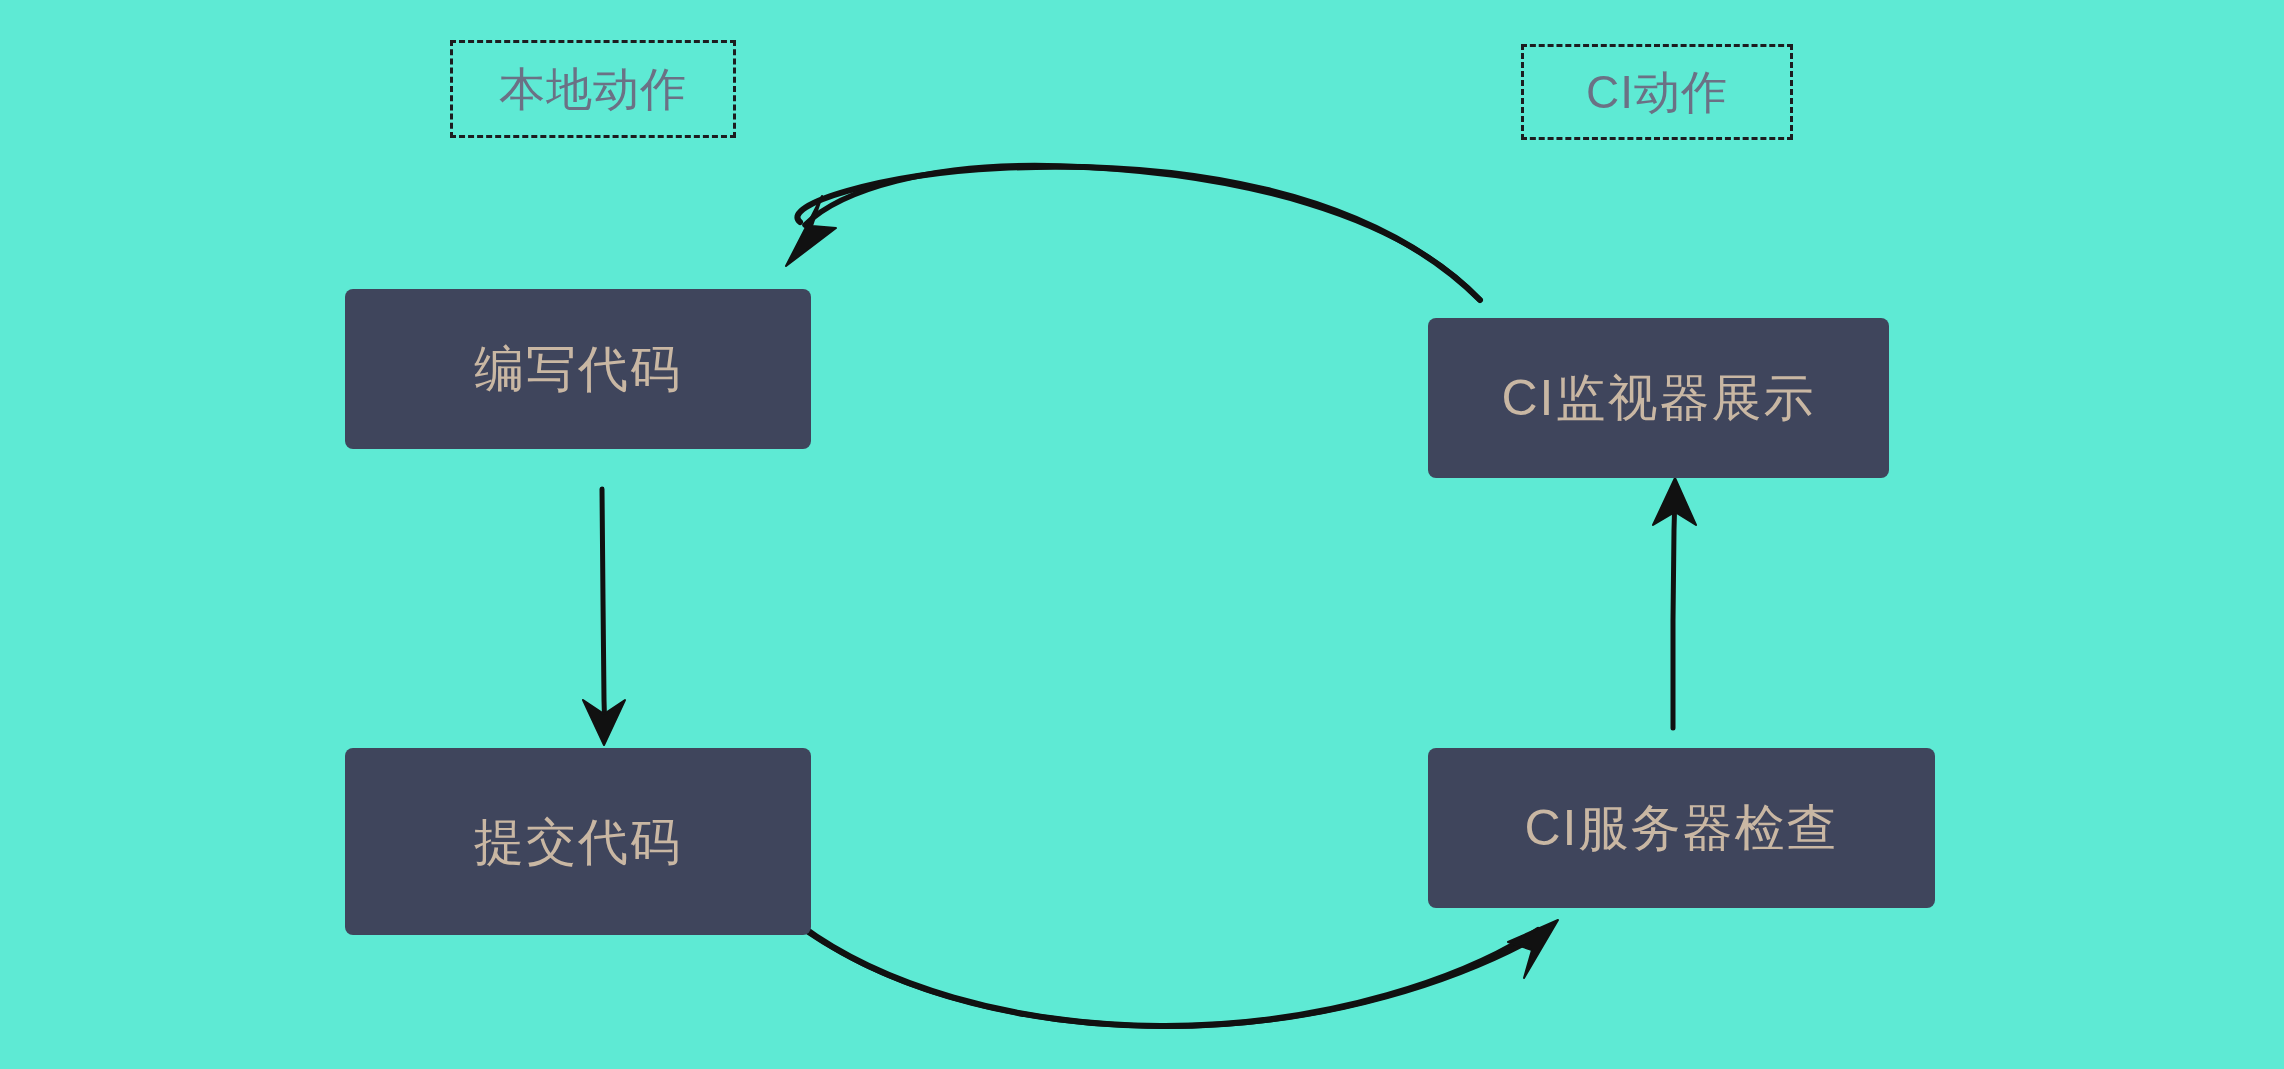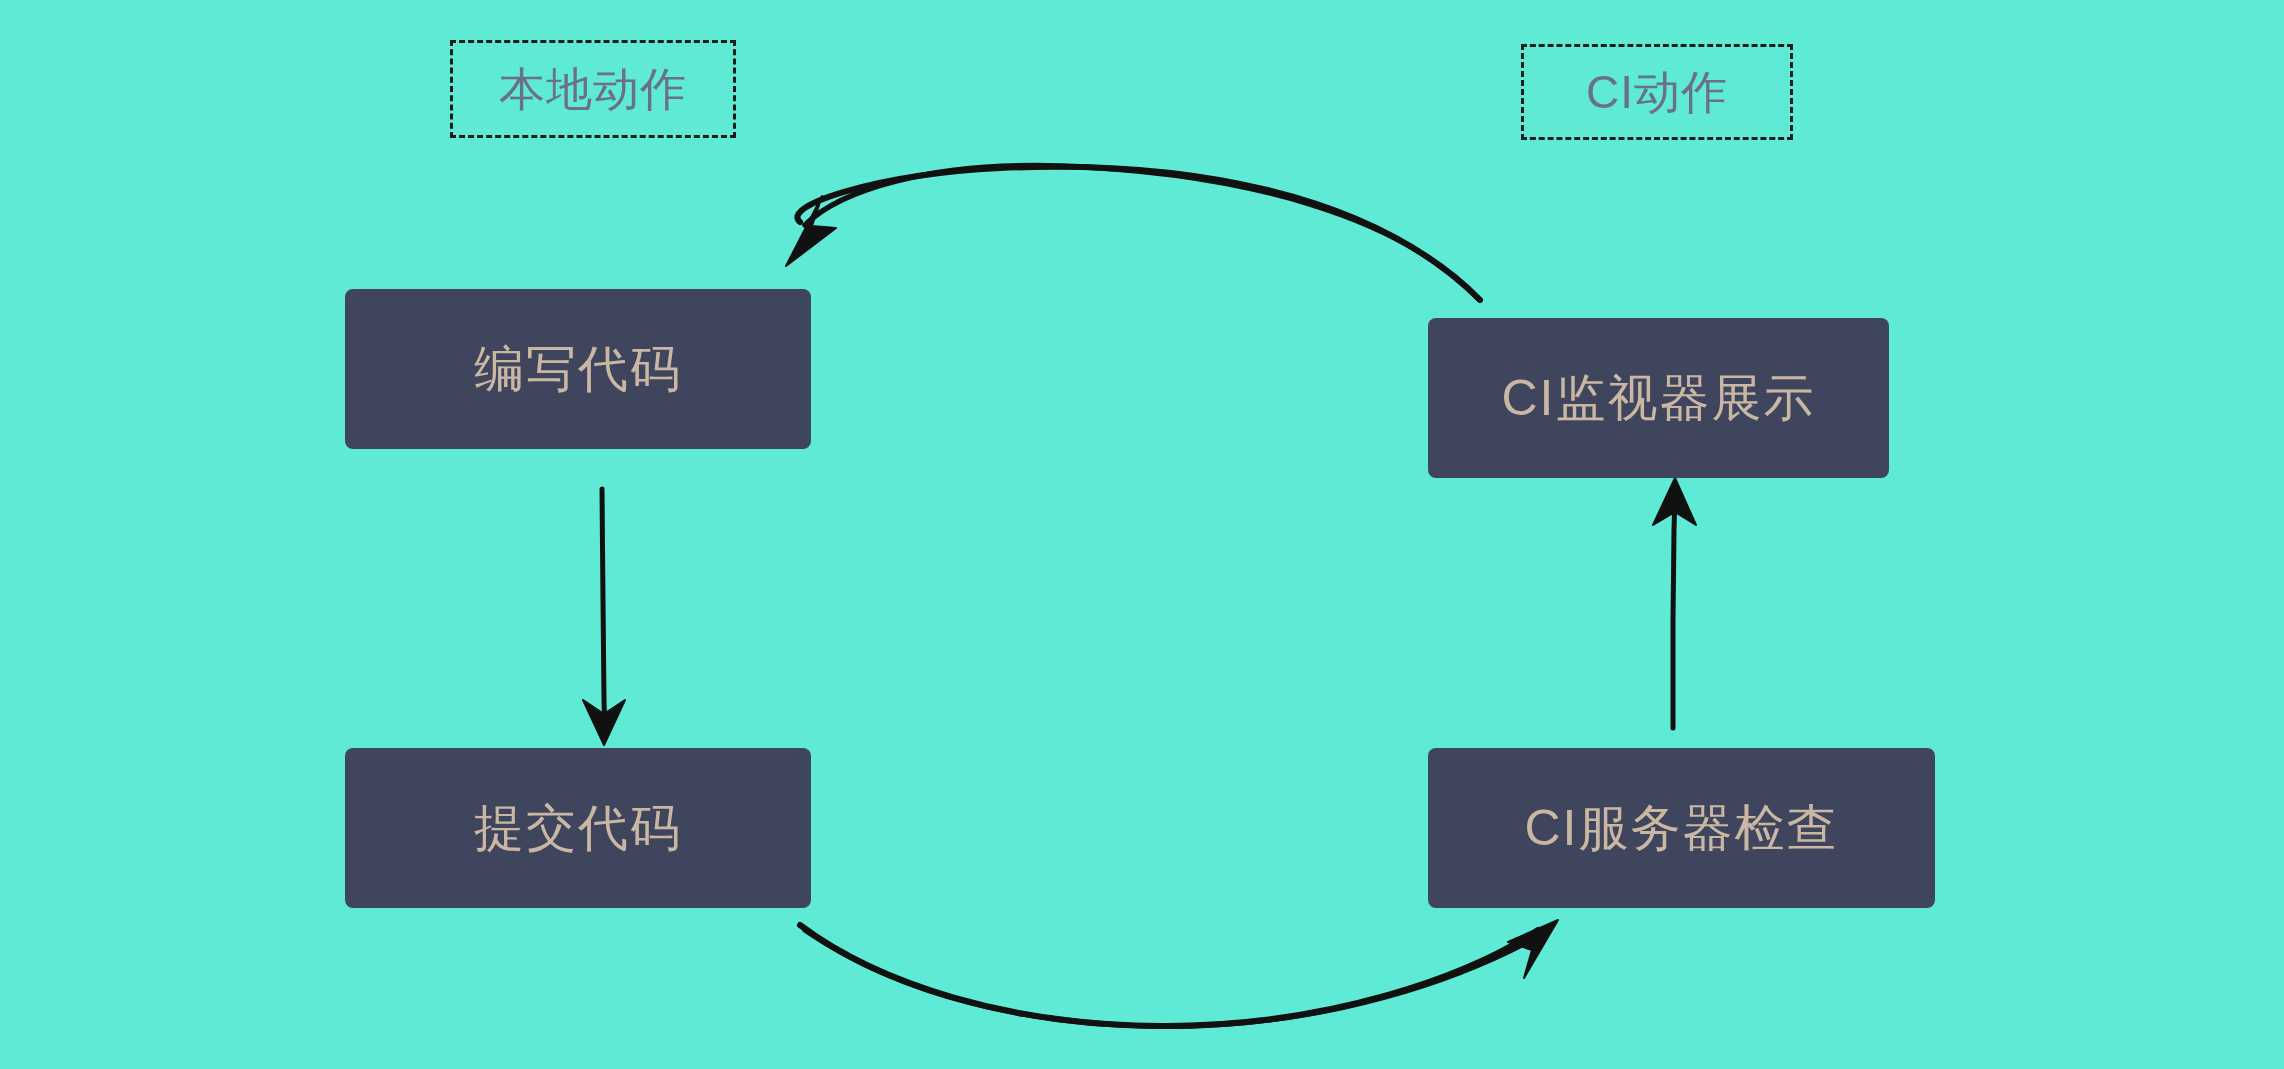--- a/index.html
+++ b/index.html
@@ -51,21 +51,21 @@
   }
   .node .node-text {
     color: #c9b7a3;
     font-size: 50px;
     line-height: 1;
     letter-spacing: 2px;
     white-space: nowrap;
   }
   #node-write   { left: 345px;  top: 289px; width: 466px; height: 160px; }
   #node-monitor { left: 1428px; top: 289px; width: 461px; height: 160px; margin-top: 29px; }
-  #node-commit  { left: 345px;  top: 748px; width: 466px; height: 160px; }
+  #node-commit  { left: 345px;  top: 748px; width: 466px; height: 187px; }
   #node-check   { left: 1428px; top: 748px; width: 507px; height: 160px; }
 
   
   #arrow-layer {
     position: absolute;
     left: 0;
     top: 0;
     width: 2284px;
     height: 1069px;
     pointer-events: none;

